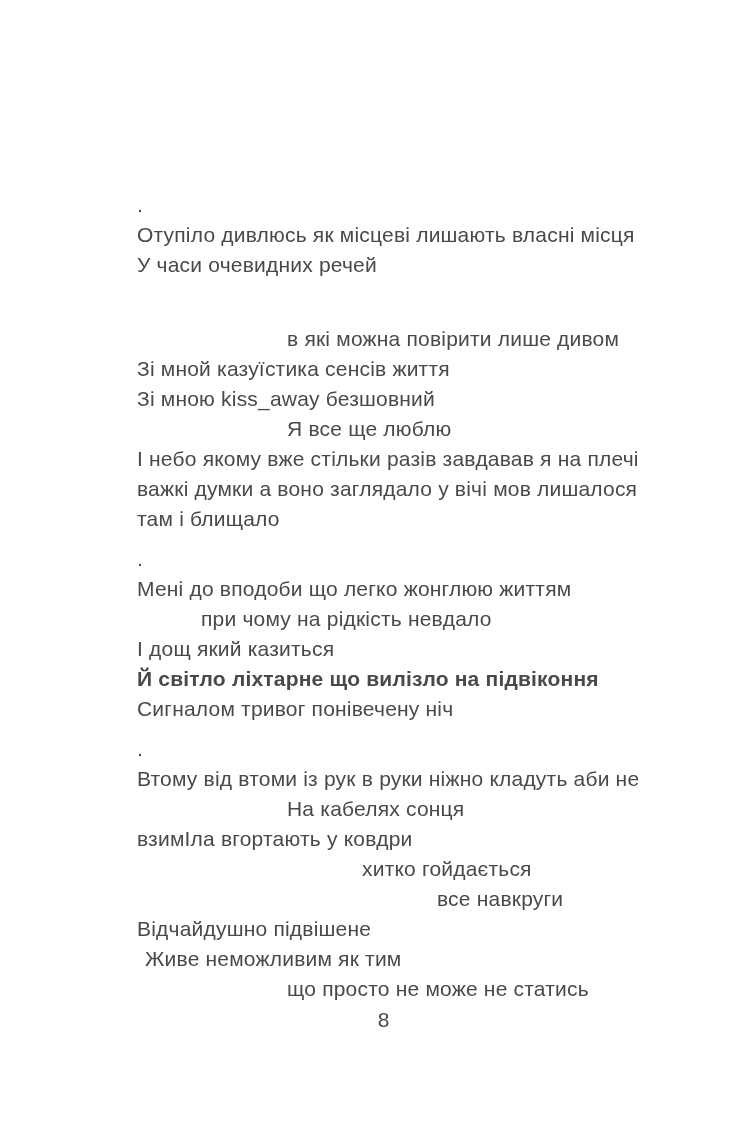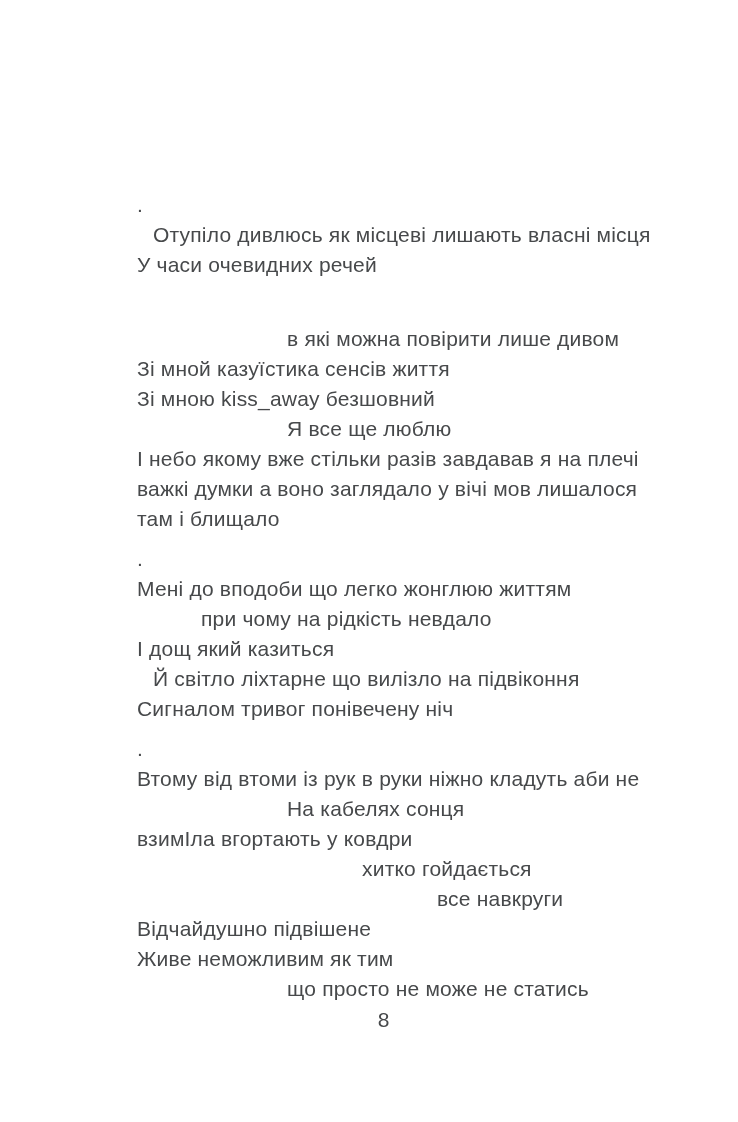--- a/index.html
+++ b/index.html
@@ -54,44 +54,44 @@
     line-height: 30px;
   }
 </style>
 </head>
 <body>
 
 <div class="page">
   <div class="poem">
       <div class="stanza">
         <div class="poem-line" style="margin-left: 0px;">.</div>
-        <div class="poem-line" style="margin-left: 16px; text-align: center;">Отупіло дивлюсь як місцеві лишають власні місця</div>
+        <div class="poem-line" style="margin-left: 0px; text-align: center;">Отупіло дивлюсь як місцеві лишають власні місця</div>
         <div class="poem-line" style="margin-left: 0px;">У часи очевидних речей</div>
         <div class="poem-line" style="margin-left: 150px; margin-top: 44px;">в які можна повірити лише дивом</div>
         <div class="poem-line" style="margin-left: 0px;">Зі мной казуїстика сенсів життя</div>
         <div class="poem-line" style="margin-left: 0px;">Зі мною kiss_away безшовний</div>
         <div class="poem-line" style="margin-left: 150px;">Я все ще люблю</div>
         <div class="poem-line" style="margin-left: 0px;">І небо якому вже стільки разів завдавав я на плечі</div>
         <div class="poem-line" style="margin-left: 0px; text-align: right;">важкі думки а воно заглядало у вічі мов лишалося</div>
         <div class="poem-line" style="margin-left: 0px;">там і блищало</div>
       </div>
       <div class="stanza">
         <div class="poem-line" style="margin-left: 0px;">.</div>
         <div class="poem-line" style="margin-left: 0px;">Мені до вподоби що легко жонглюю життям</div>
         <div class="poem-line" style="margin-left: 64px;">при чому на рідкість невдало</div>
         <div class="poem-line" style="margin-left: 0px;">І дощ який казиться</div>
-        <div class="poem-line" style="margin-left: 16px;">Й світло ліхтарне що вилізло на підвіконня</div>
+        <div class="poem-line" style="margin-left: 0px; font-weight: bold;">Й світло ліхтарне що вилізло на підвіконня</div>
         <div class="poem-line" style="margin-left: 0px;">Сигналом тривог понівечену ніч</div>
       </div>
       <div class="stanza">
         <div class="poem-line" style="margin-left: 0px;">.</div>
         <div class="poem-line" style="margin-left: 0px;">Втому від втоми із рук в руки ніжно кладуть аби не</div>
         <div class="poem-line" style="margin-left: 150px;">На кабелях сонця</div>
         <div class="poem-line" style="margin-left: 0px;">взимІла вгортають у ковдри</div>
         <div class="poem-line" style="margin-left: 225px;">хитко гойдається</div>
         <div class="poem-line" style="margin-left: 300px;">все навкруги</div>
         <div class="poem-line" style="margin-left: 0px;">Відчайдушно підвішене</div>
-        <div class="poem-line" style="margin-left: 0px;">Живе неможливим як тим</div>
+        <div class="poem-line" style="margin-left: 8px;">Живе неможливим як тим</div>
         <div class="poem-line" style="margin-left: 150px;">що просто не може не статись</div>
       </div>
     </div>
   <div class="page-number">8</div>
 </div>
 
 </body></html>

